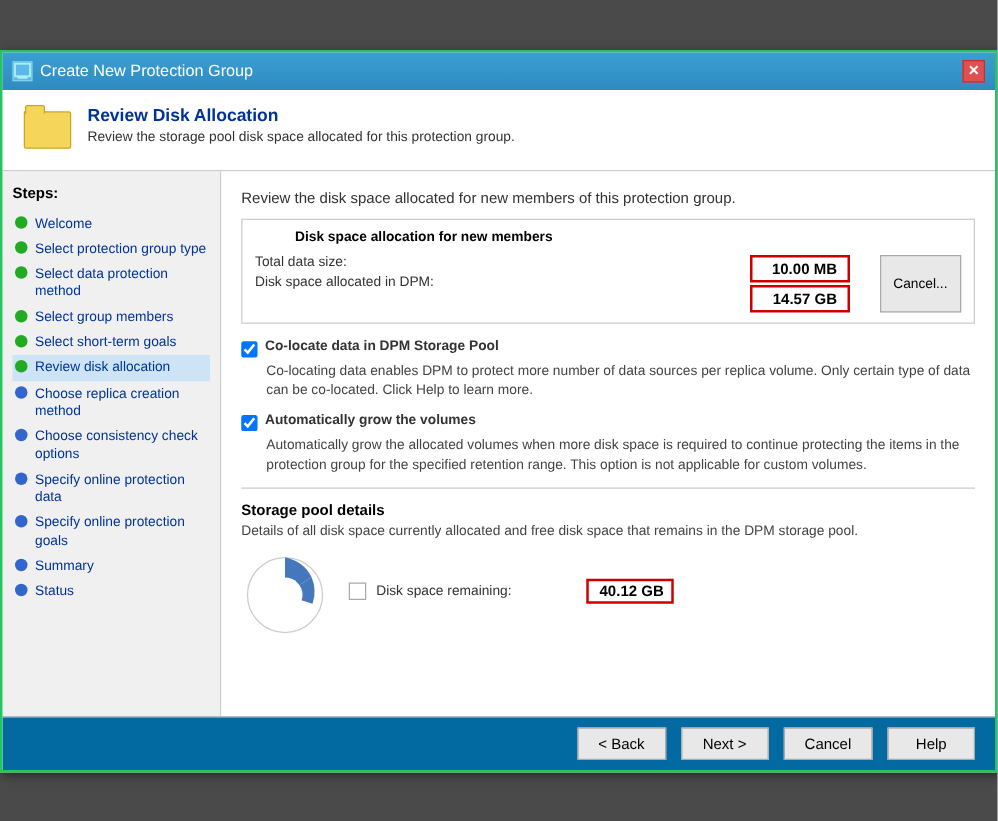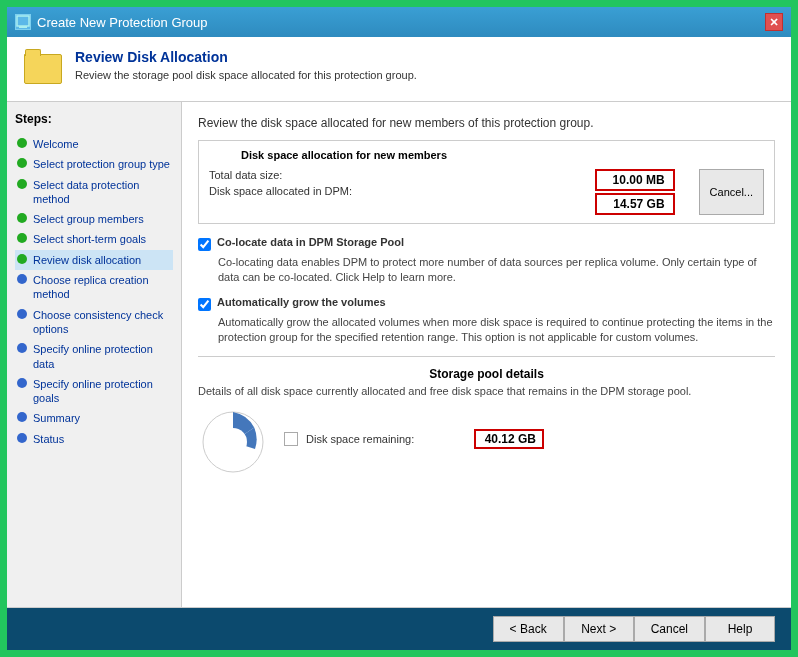--- a/index.html
+++ b/index.html
@@ -1,22 +1,22 @@
 <!DOCTYPE html>
 <html><head>
   <meta charset="utf-8">
   <style>
     * { box-sizing: border-box; margin: 0; padding: 0; }
     body { font-family: 'Segoe UI', Tahoma, sans-serif; font-size: 12px; background: #4a4a4a; display: flex; justify-content: center; align-items: center; height: 100vh; }
 
     .window {
       width: 798px;
-      height: 657px;
+      height: 578px;
       background: #f0f0f0;
-      border: 7px solid #22c55e;
+      border: 2px solid #22c55e;
       display: flex;
       flex-direction: column;
       box-shadow: 2px 2px 8px rgba(0,0,0,0.5);
     }
 
     .title-bar {
       background: linear-gradient(to bottom, #3a9fd4, #2e8bbf);
       height: 30px;
       display: flex;
       align-items: center;
@@ -273,21 +273,20 @@
     .storage-pool-section {
       border-top: 1px solid #ccc;
       padding-top: 10px;
       margin-top: 4px;
     }
 
     .storage-pool-title {
       font-weight: bold;
       font-size: 12px;
       margin-bottom: 4px;
-      text-align: center;
     }
 
     .storage-pool-desc {
       font-size: 11px;
       color: #444;
       margin-bottom: 10px;
     }
 
     .storage-pool-content {
       display: flex;
@@ -327,26 +326,26 @@
     .detail-value-box {
       border: 2px solid #cc0000;
       padding: 1px 6px;
       font-size: 12px;
       font-weight: bold;
       min-width: 70px;
       text-align: right;
     }
 
     .footer {
-      background: #0c4a6e;
+      background: #0369a1;
       border-top: 1px solid #ccc;
       padding: 8px 16px;
       display: flex;
       justify-content: flex-end;
-      gap: 0;
+      gap: 12px;
       flex-shrink: 0;
     }
 
     .footer-btn {
       padding: 5px 16px;
       font-size: 12px;
       background: #e8e8e8;
       border: 1px solid #aaa;
       cursor: pointer;
       min-width: 70px;

